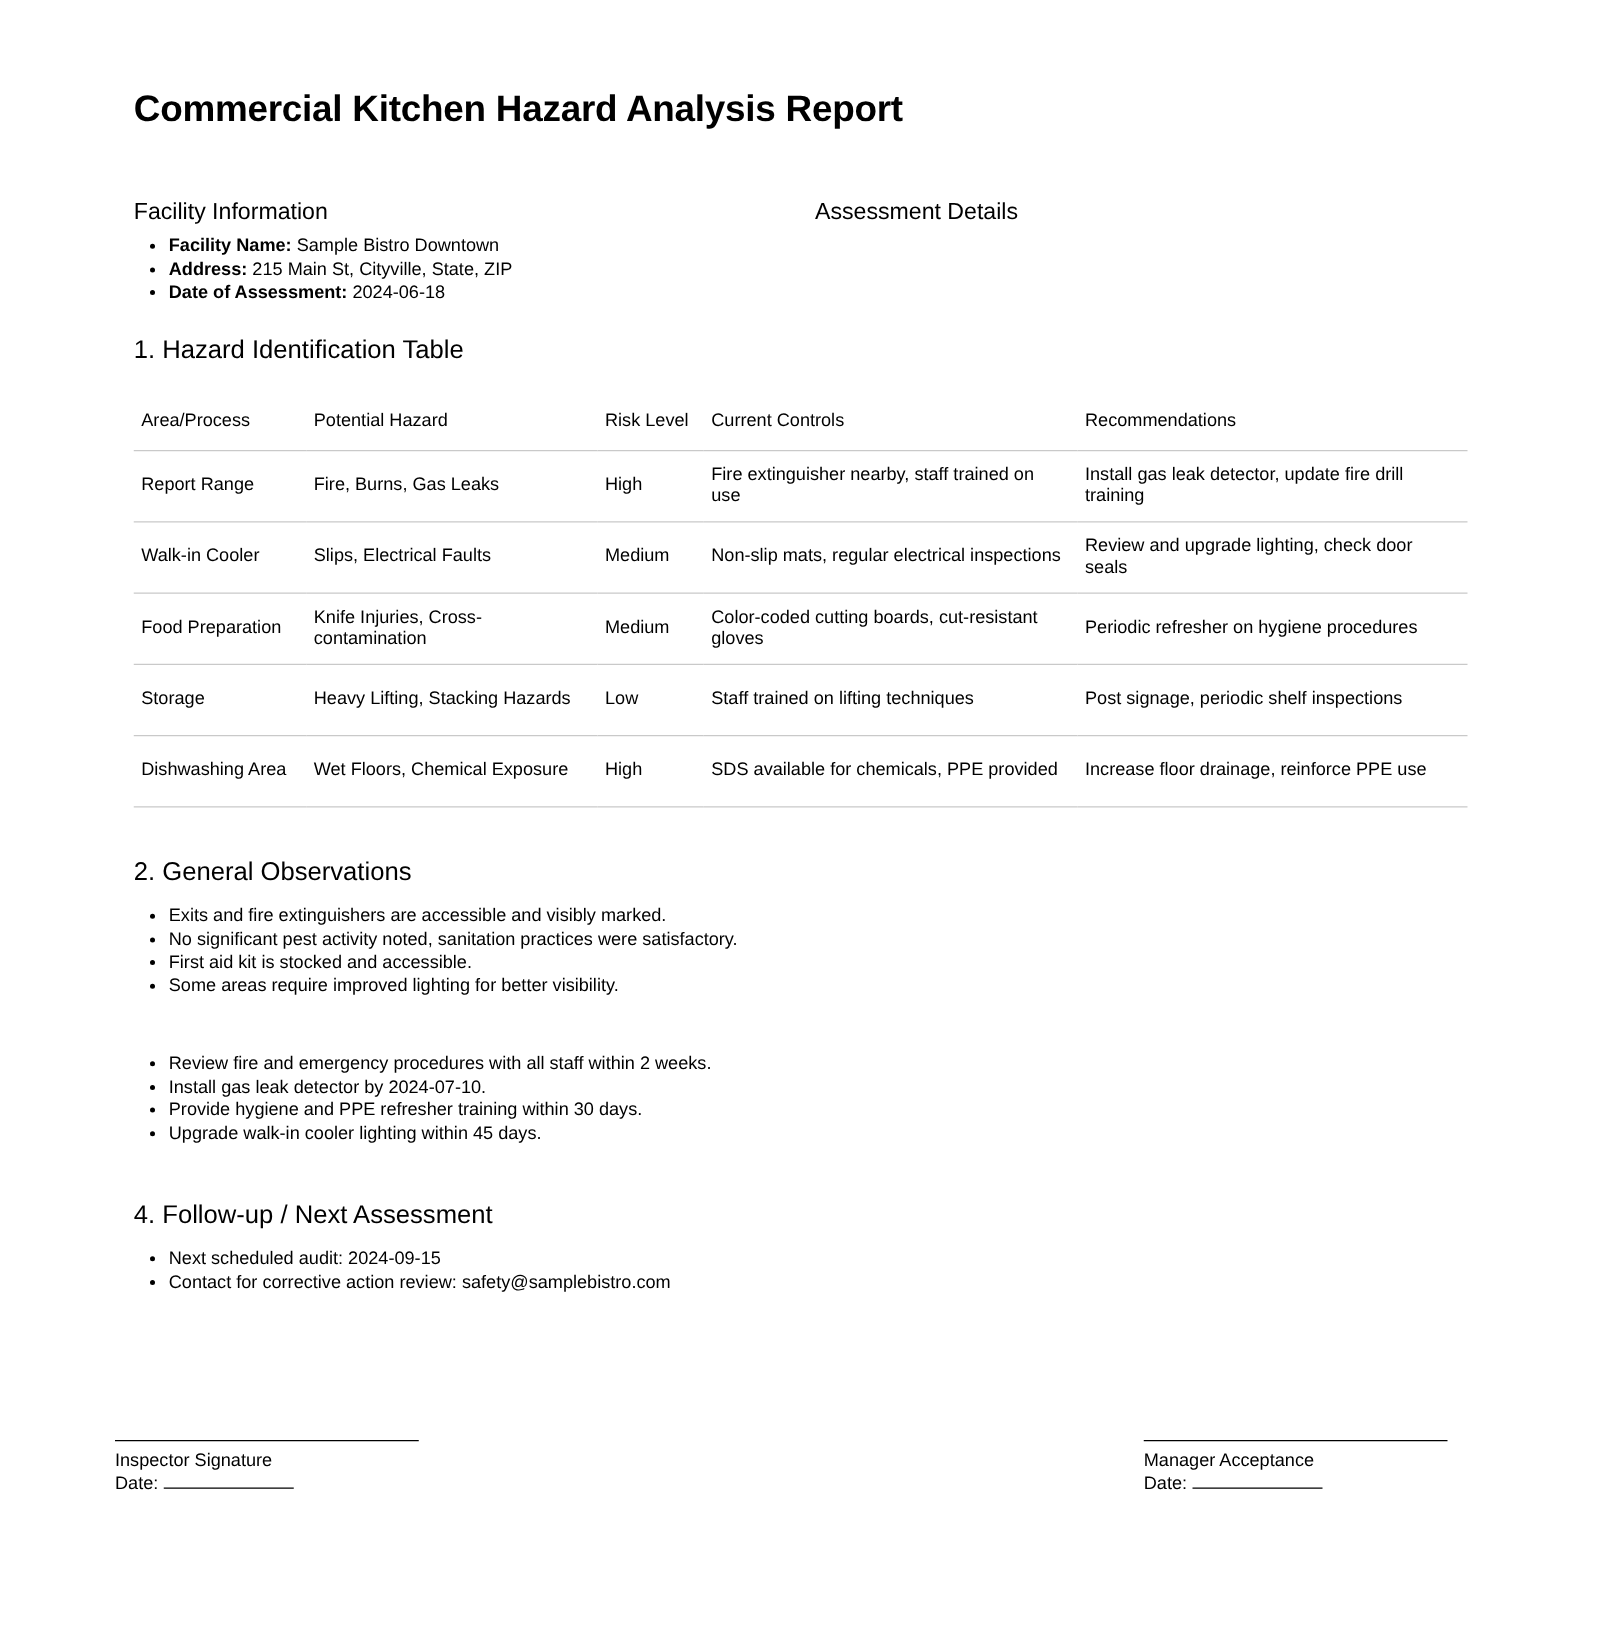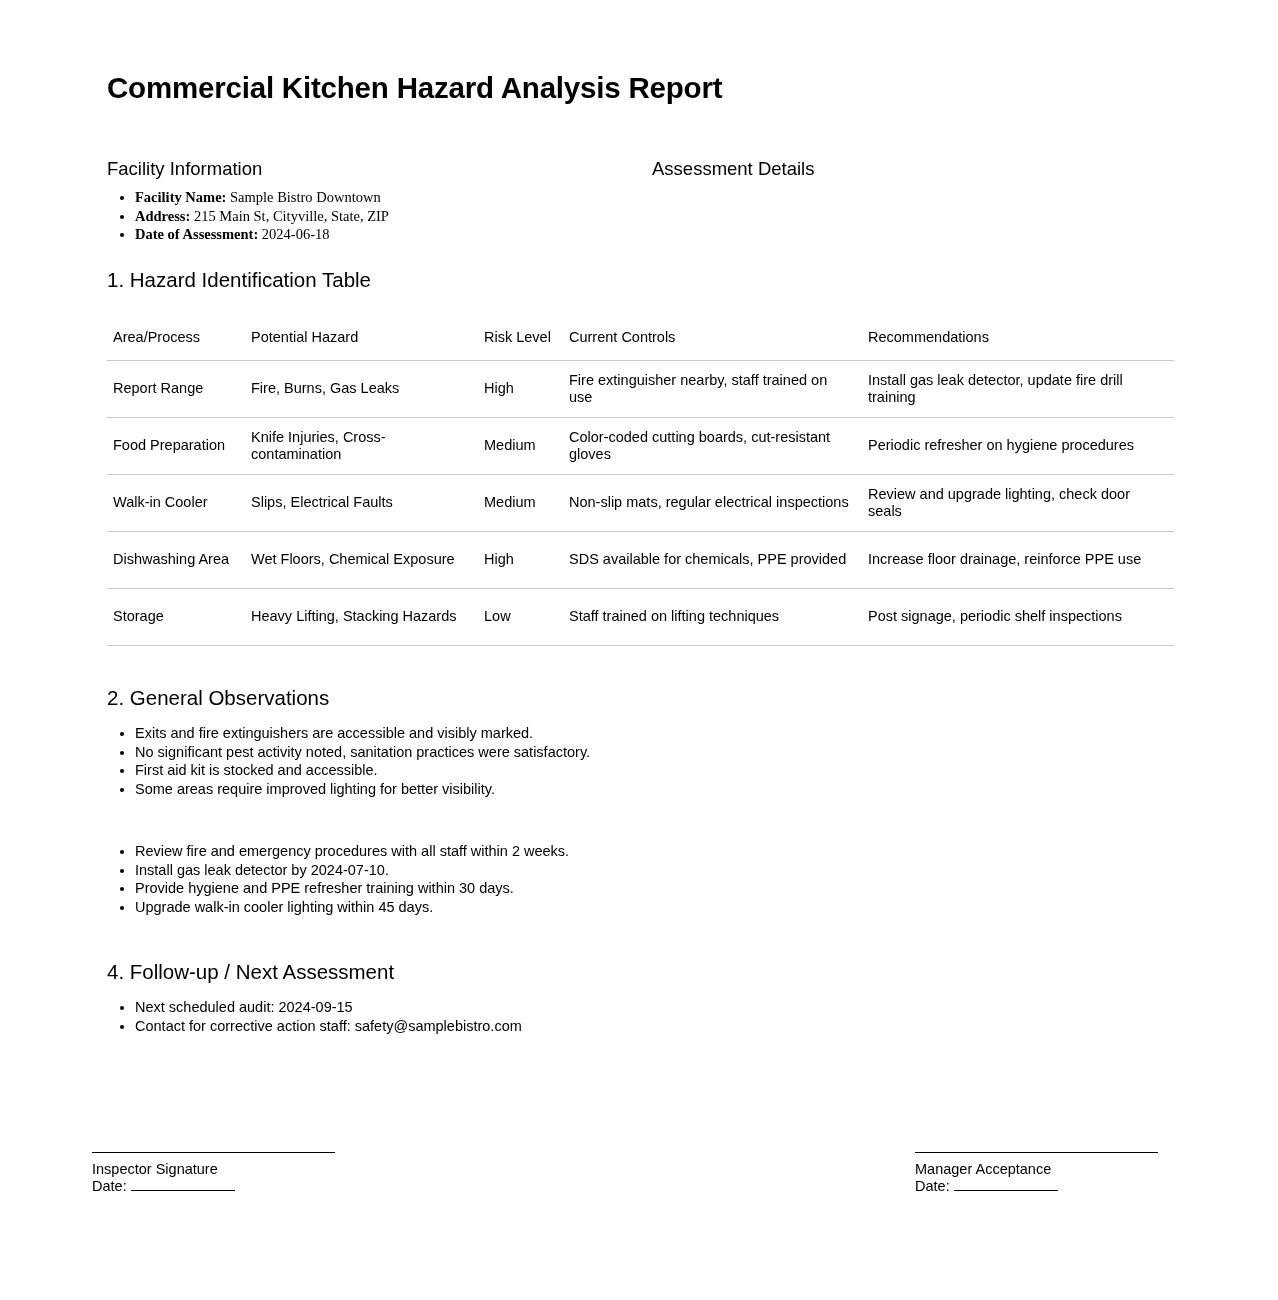--- a/index.html
+++ b/index.html
@@ -43,21 +43,20 @@
   .info-head {
     font-size: 18.5px;
     font-weight: normal;
     line-height: 22px;
     margin: 0 0 8px 0;
   }
   ul.info-list {
     margin: 0;
     padding-left: 28px;
     list-style-type: disc;
-    font-family: Liberation Serif, serif;
   }
   ul.info-list li {
     font-size: 14.5px;
     line-height: 18.5px;
     margin: 0;
   }
   ul.info-list li b { font-weight: bold; }
 
   h2.section-title {
     font-size: 20.5px;
@@ -188,46 +187,46 @@
         </thead>
         <tbody>
           <tr>
             <td>Report Range</td>
             <td>Fire, Burns, Gas Leaks</td>
             <td>High</td>
             <td>Fire extinguisher nearby, staff trained on use</td>
             <td>Install gas leak detector, update fire drill training</td>
           </tr>
           <tr>
+            <td>Walk-in Cooler</td>
+            <td>Slips, Electrical Faults</td>
+            <td>Medium</td>
+            <td>Non-slip mats, regular electrical inspections</td>
+            <td>Review and upgrade lighting, check door seals</td>
+          </tr>
+          <tr>
             <td>Food Preparation</td>
             <td>Knife Injuries, Cross-contamination</td>
             <td>Medium</td>
             <td>Color-coded cutting boards, cut-resistant gloves</td>
             <td>Periodic refresher on hygiene procedures</td>
           </tr>
           <tr>
-            <td>Walk-in Cooler</td>
-            <td>Slips, Electrical Faults</td>
-            <td>Medium</td>
-            <td>Non-slip mats, regular electrical inspections</td>
-            <td>Review and upgrade lighting, check door seals</td>
+            <td>Storage</td>
+            <td>Heavy Lifting, Stacking Hazards</td>
+            <td>Low</td>
+            <td>Staff trained on lifting techniques</td>
+            <td>Post signage, periodic shelf inspections</td>
           </tr>
           <tr>
             <td>Dishwashing Area</td>
             <td>Wet Floors, Chemical Exposure</td>
             <td>High</td>
             <td>SDS available for chemicals, PPE provided</td>
             <td>Increase floor drainage, reinforce PPE use</td>
-          </tr>
-          <tr>
-            <td>Storage</td>
-            <td>Heavy Lifting, Stacking Hazards</td>
-            <td>Low</td>
-            <td>Staff trained on lifting techniques</td>
-            <td>Post signage, periodic shelf inspections</td>
           </tr>
         </tbody>
       </table>
     </div>
 
     <div class="sec-obs">
       <h2 class="section-title">2. General Observations</h2>
       <ul class="bullets">
         <li>Exits and fire extinguishers are accessible and visibly marked.</li>
         <li>No significant pest activity noted, sanitation practices were satisfactory.</li>
@@ -242,21 +241,21 @@
         <li>Install gas leak detector by 2024-07-10.</li>
         <li>Provide hygiene and PPE refresher training within 30 days.</li>
         <li>Upgrade walk-in cooler lighting within 45 days.</li>
       </ul>
     </div>
 
     <div class="sec-follow">
       <h2 class="section-title">4. Follow-up / Next Assessment</h2>
       <ul class="bullets">
         <li>Next scheduled audit: 2024-09-15</li>
-        <li>Contact for corrective action staff: safety@samplebistro.com</li>
+        <li>Contact for corrective action review: safety@samplebistro.com</li>
       </ul>
     </div>
 
   </div>
 
   <div class="sign-area">
     <div class="sign-block">
       <div class="sign-rule"></div>
       <div class="sign-label">Inspector Signature</div>
       <div class="sign-date"><span>Date:</span><span class="date-blank"></span></div>

